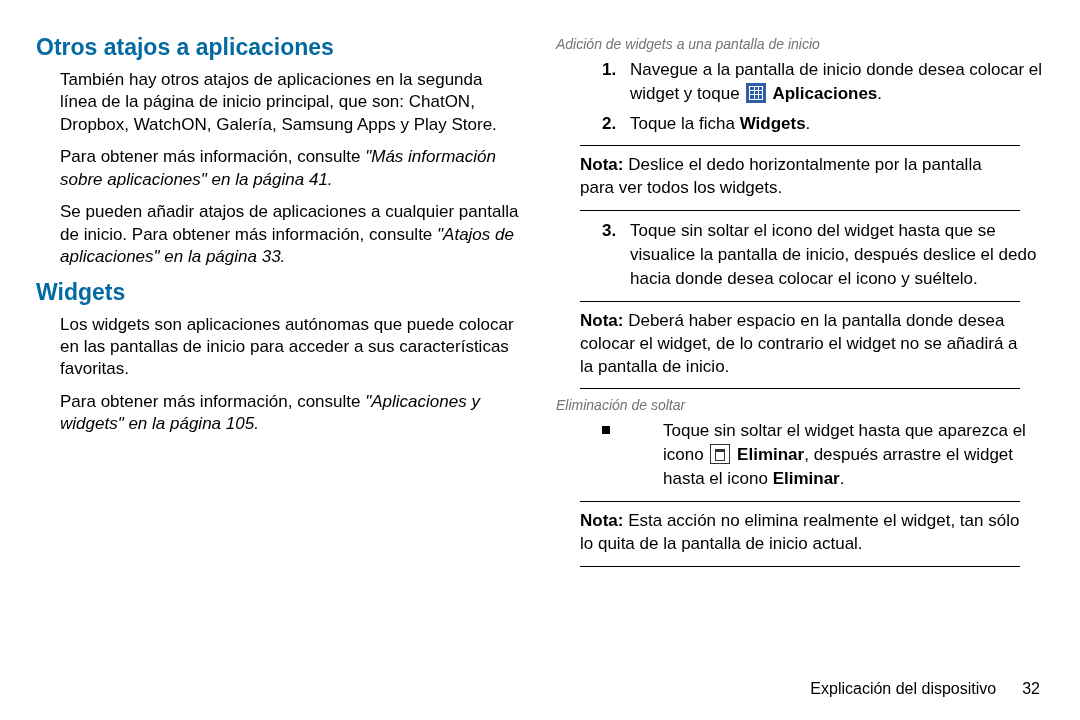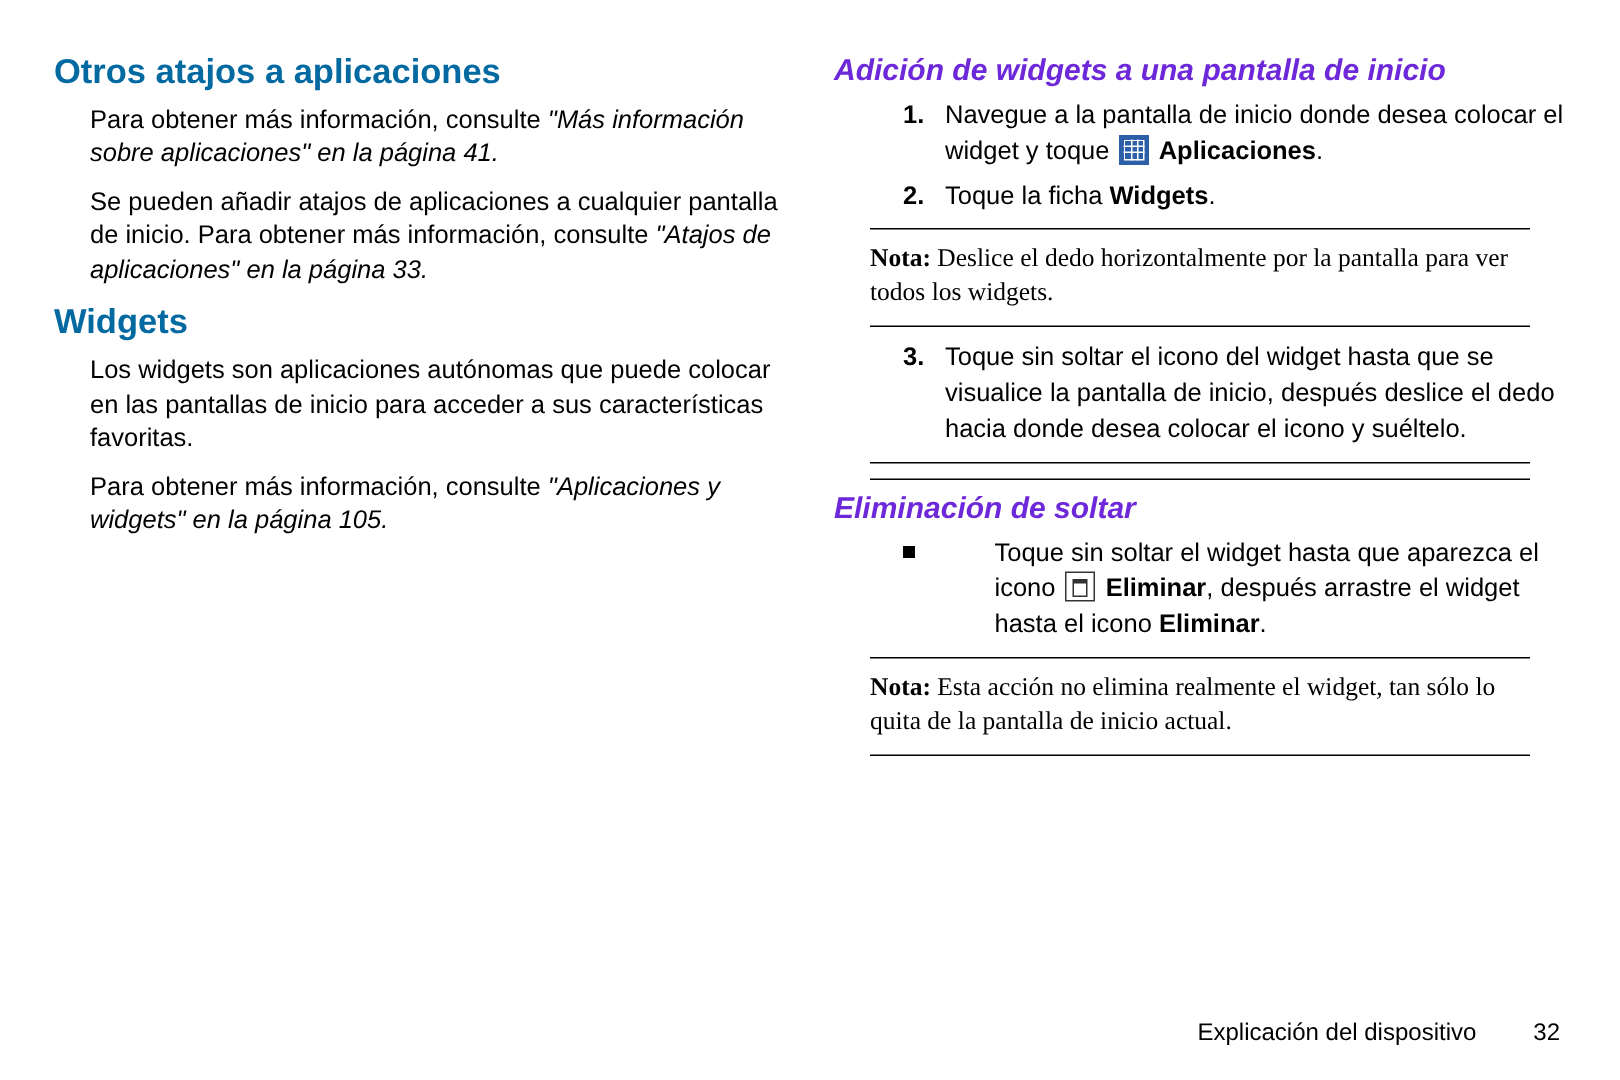--- a/index.html
+++ b/index.html
@@ -27,25 +27,25 @@
   }
   .col-right { width: 520px; }
   h1.blue {
     color: #0369a1;
     font-family: Verdana, Arial, sans-serif;
     font-weight: bold;
     font-size: 23px;
     margin: 4px 0 8px 0;
   }
   h2.blue-it {
-    color: #6d28d9;
+    color: #737373;
     font-family: Verdana, Arial, sans-serif;
-    font-weight: bold;
+    font-weight: normal;
     font-style: italic;
-    font-size: 20px;
+    font-size: 14px;
     margin: 6px 0 6px 0;
   }
   p.body {
     font-size: 17px;
     line-height: 1.32;
     margin: 0 0 10px 24px;
   }
   .it { font-style: italic; }
   .ol {
     margin: 0 0 0 46px;
@@ -66,21 +66,20 @@
   .bold { font-weight: bold; }
   .note-sep {
     border: none;
     border-top: 1px solid #000;
     margin: 10px 24px 8px 24px;
   }
   .note {
     font-size: 17px;
     line-height: 1.35;
     margin: 0 24px 8px 24px;
-    font-family: Liberation Serif, serif;
   }
   .note .lbl { font-weight: bold; }
   .icon-grid {
     display: inline-block;
     width: 20px;
     height: 20px;
     background: #2c5fa8;
     vertical-align: -4px;
     margin: 0 2px;
     position: relative;
@@ -127,30 +126,31 @@
     margin-top: 7px;
     margin-right: 18px;
     flex: 0 0 8px;
   }
   .footer {
     position: absolute;
     right: 40px;
     bottom: 22px;
     font-size: 16px;
   }
-  .footer .pg { margin-left: 38px; }
+  .footer .pg { margin-left: 26px; }
 </style>
 </head>
 <body>
 
 <div class="page">
 
   <div class="col">
     <h1 class="blue">Otros atajos a aplicaciones</h1>
 
+    <p class="body">También hay otros atajos de aplicaciones en la segunda línea de la página de inicio principal, que son: ChatON, Dropbox, WatchON, Galería, Samsung Apps y Play Store.</p>
 
     <p class="body">
       <span>Para obtener más información, consulte </span><span class="it">"Más información sobre aplicaciones"</span><span class="it"> en la página 41.</span>
     </p>
 
     <p class="body">
       <span>Se pueden añadir atajos de aplicaciones a cualquier pantalla de inicio. Para obtener más información, consulte </span><span class="it">"Atajos de aplicaciones"</span><span class="it"> en la página 33.</span>
     </p>
 
     <h1 class="blue">Widgets</h1>
@@ -187,20 +187,23 @@
     <hr class="note-sep">
 
     <div class="ol">
       <div class="ol-row">
         <div class="ol-num">3.</div>
         <div class="ol-txt">Toque sin soltar el icono del widget hasta que se visualice la pantalla de inicio, después deslice el dedo hacia donde desea colocar el icono y suéltelo.</div>
       </div>
     </div>
 
     <hr class="note-sep">
+    <p class="note">
+      <span class="lbl">Nota:</span><span> Deberá haber espacio en la pantalla donde desea colocar el widget, de lo contrario el widget no se añadirá a la pantalla de inicio.</span>
+    </p>
     <hr class="note-sep">
 
     <h2 class="blue-it">Eliminación de soltar</h2>
 
     <div class="bullet-row">
       <div class="bullet-sq"></div>
       <div>
         <span>Toque sin soltar el widget hasta que aparezca el icono </span><span class="icon-trash"></span><span class="bold"> Eliminar</span><span>, después arrastre el widget hasta el icono </span><span class="bold">Eliminar</span><span>.</span>
       </div>
     </div>

